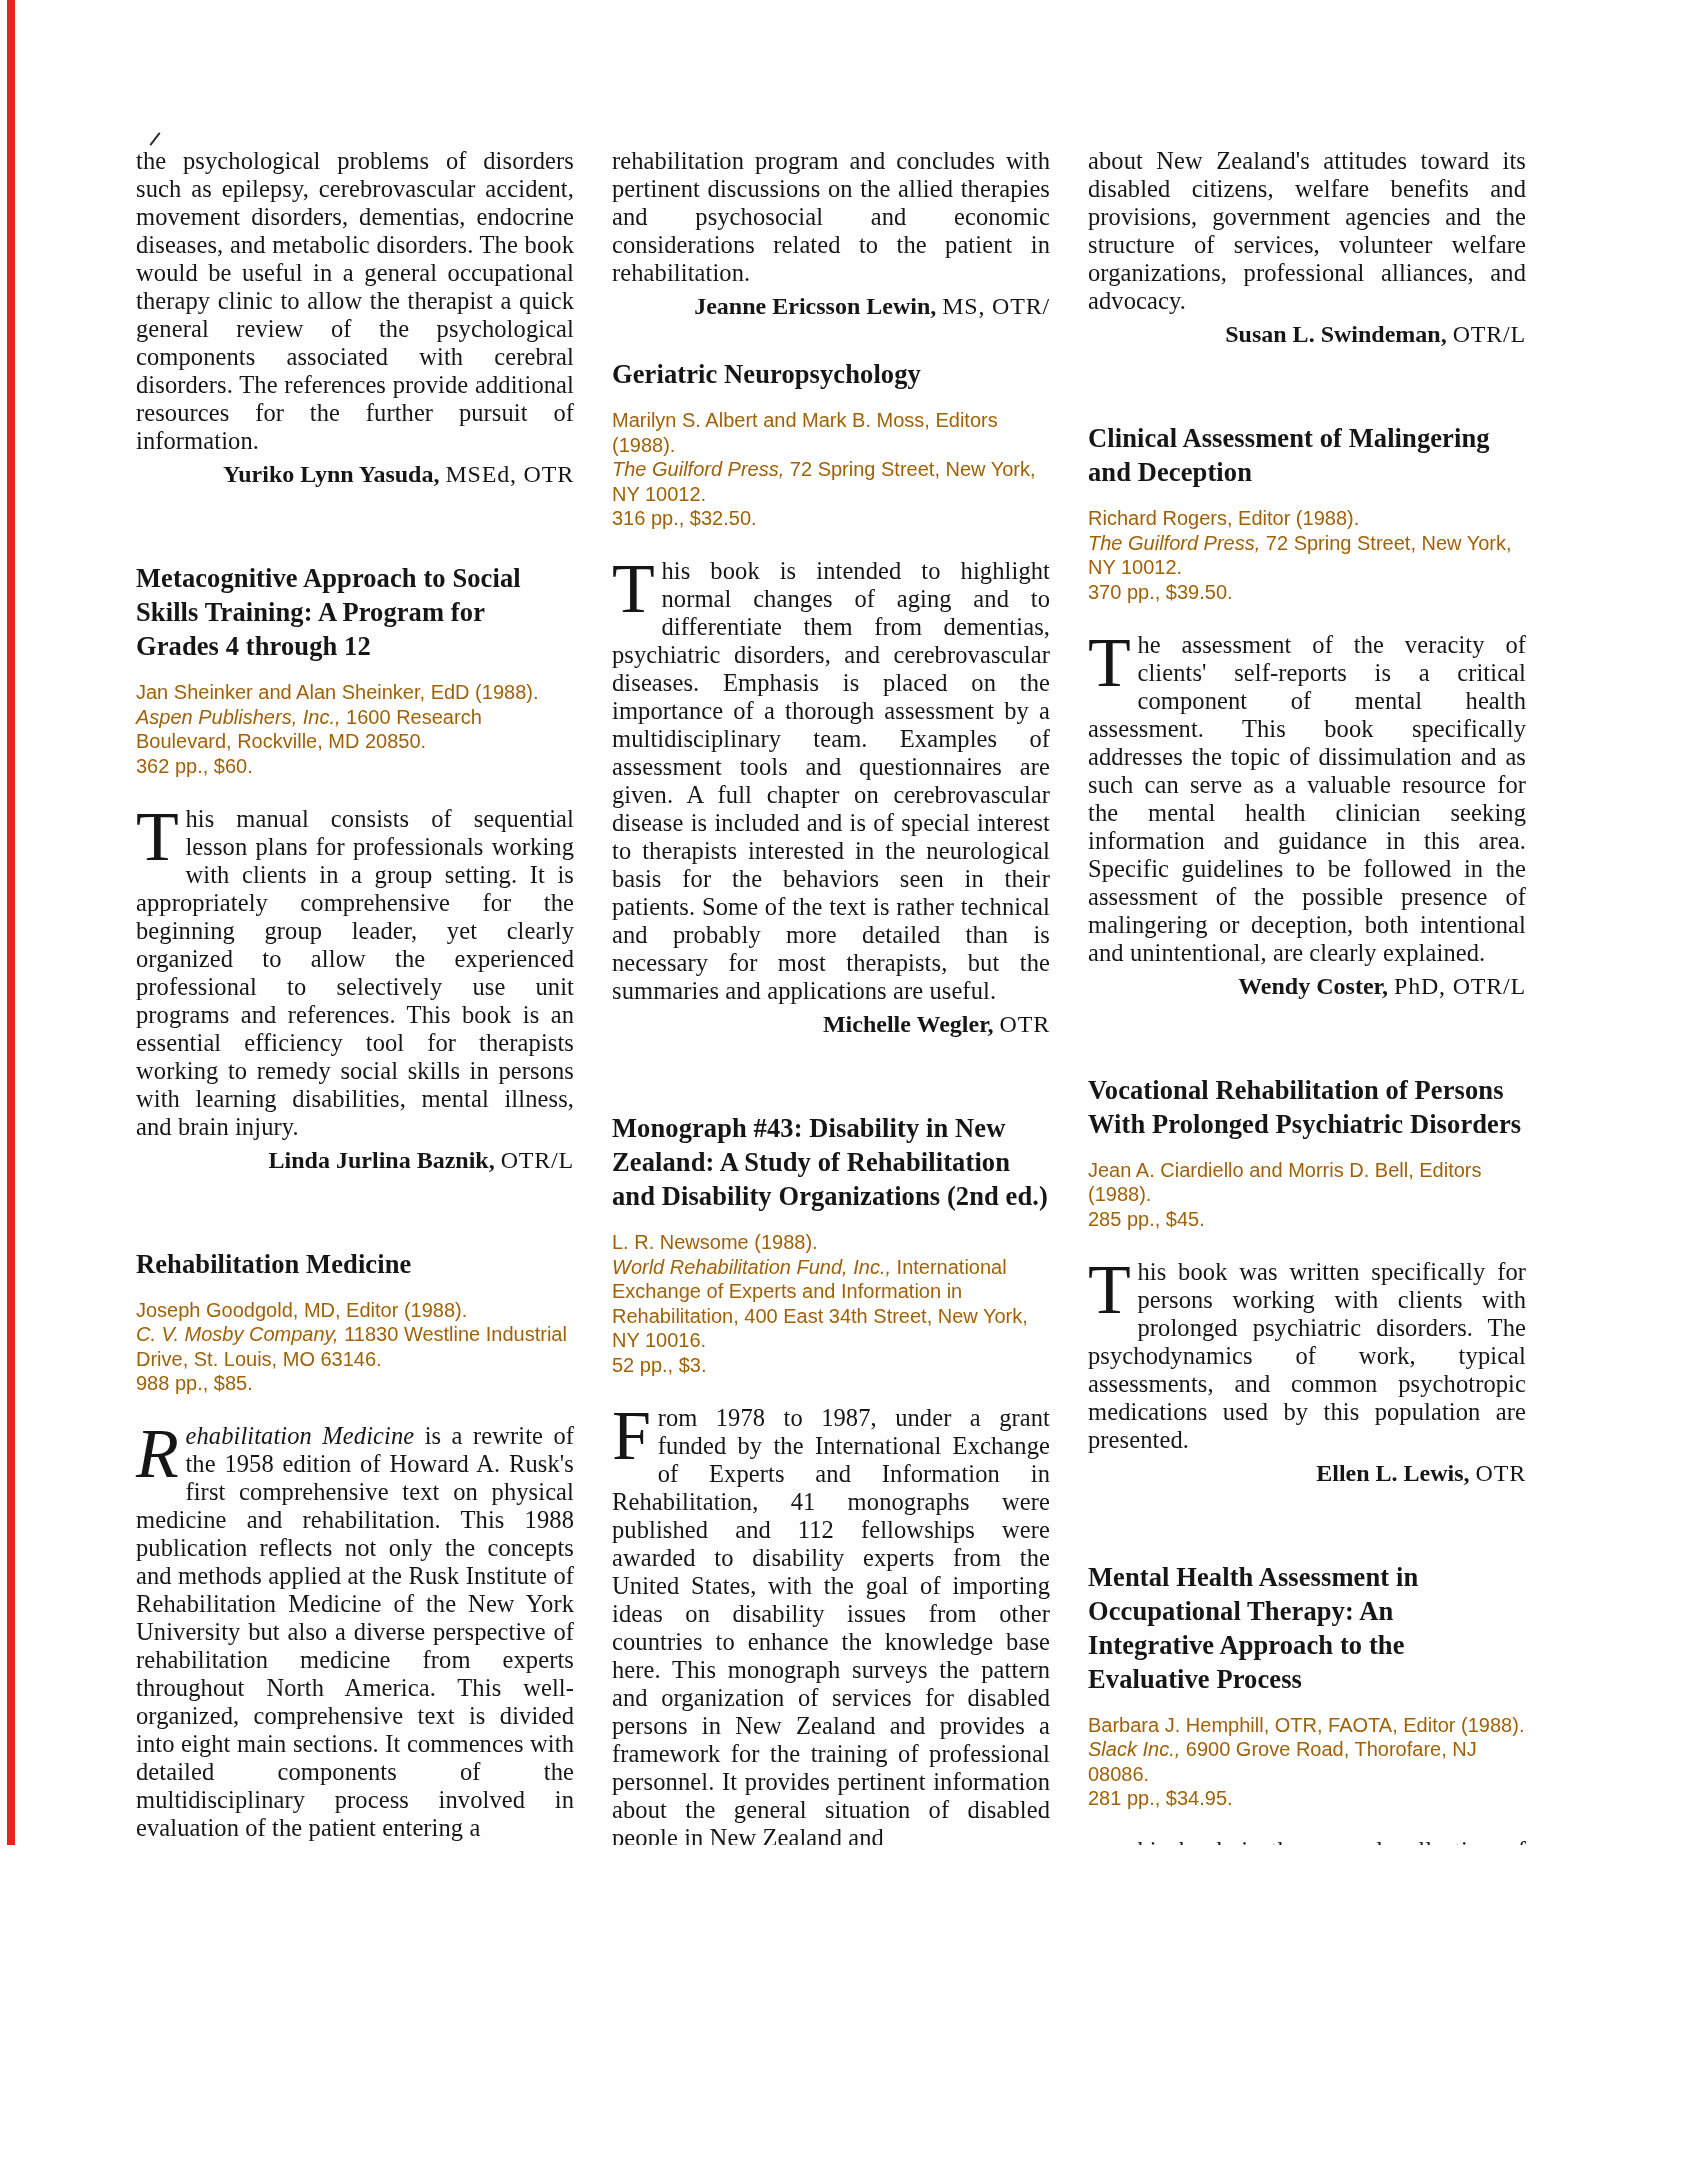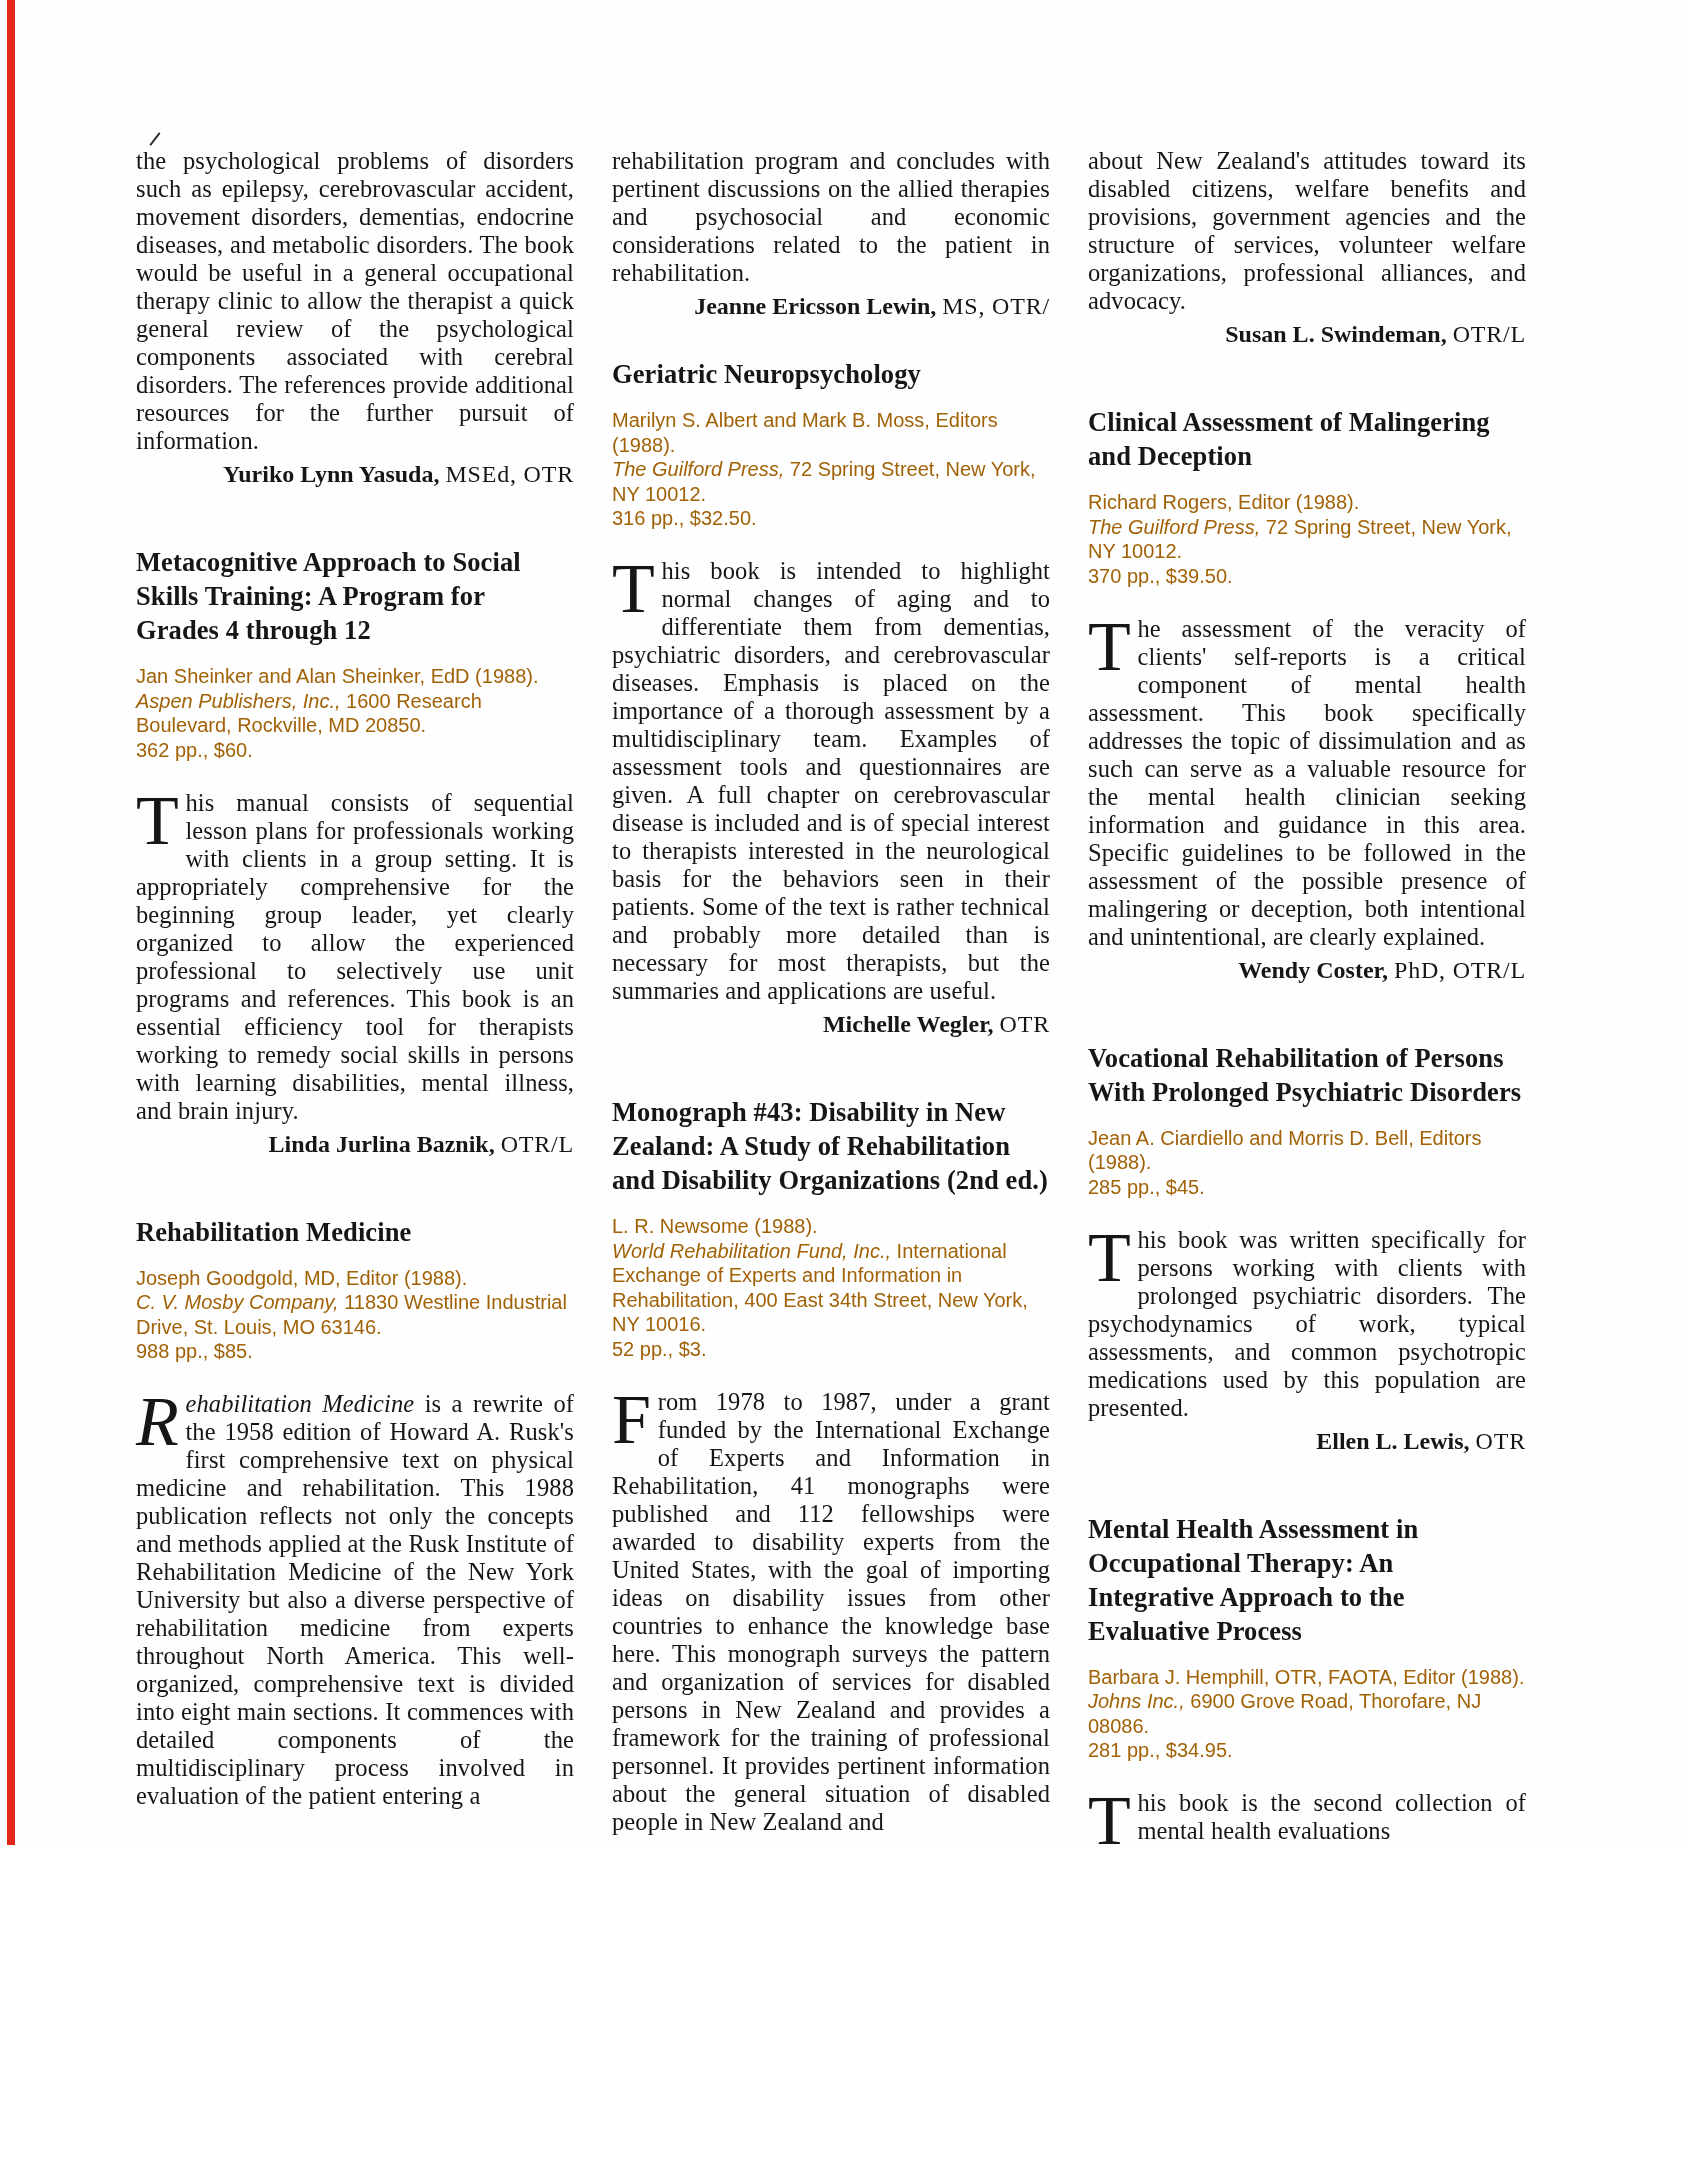--- a/index.html
+++ b/index.html
@@ -10,21 +10,21 @@
   .red-stripe { position:absolute; left:6.6px; top:0; width:8.6px; height:2183px; background:#e3271c; }
   .col { position:absolute; top:147px; width:438px; }
   .col1 { left:136px; } .col2 { left:612px; } .col3 { left:1088px; }
 
   .body-text { font-size:24.5px; line-height:28px; text-align:justify; margin:0; letter-spacing:0.1px; }
   .review { margin-top:26.5px; }
   .byline { text-align:right; font-size:24px; line-height:30px; margin-top:4px; }
   .byline-name { font-weight:600; }
   .cred { font-size:24px; letter-spacing:0.8px; }
   .heading { font-size:26.5px; line-height:34px; font-weight:700; margin:0; letter-spacing:0.1px; }
-  .gap { margin-top:56px; }
+  .gap { margin-top:72px; }
   .gap-sm { margin-top:36px; }
   .pub { font-family:"Liberation Sans", sans-serif; font-size:20px; line-height:24.5px; margin-top:17px; color:#a16207; }
   .it { font-style:italic; }
   .dropcap { float:left; font-size:70px; line-height:56px; padding:4px 6.6px 0 0; }
   .footer-journal { position:absolute; left:136px; top:2076px; font-style:italic; font-size:22.5px; letter-spacing:0.3px; }
   .page-number { position:absolute; left:1472px; top:2063px; font-size:20px; letter-spacing:1.3px; }
   .stray { position:absolute; left:154px; top:131px; width:2px; height:16px; background:#2e2e2e; transform:rotate(38deg); border-radius:1.3px; }
   .smudge-a { position:absolute; left:40px; top:2155px; width:48px; height:3.3px; background:#cfcfcf; transform:rotate(-4deg); }
   .smudge-b { position:absolute; left:52px; top:2163px; width:91px; height:10.6px; background:#dcdcdc; border-radius:5.3px; transform:rotate(-2deg) skewX(-18deg); }
 </style>
@@ -122,21 +122,21 @@
     <p class="body-text review">
       <span class="dropcap">T</span><span>his book was written specifically for persons working with clients with prolonged psychiatric disorders. The psychodynamics of work, typical assessments, and common psychotropic medications used by this population are presented.</span>
     </p>
     <div class="byline">
       <span class="byline-name">Ellen L. Lewis, </span><span class="cred">OTR</span>
     </div>
 
     <h2 class="heading gap">Mental Health Assessment in Occupational Therapy: An Integrative Approach to the Evaluative Process</h2>
     <div class="pub">
       <div>Barbara J. Hemphill, OTR, FAOTA, Editor (1988).</div>
-      <div><span class="it">Johns Inc.,</span><span> 6900 Grove Road, Thorofare, NJ 08086.</span></div>
+      <div><span class="it">Slack Inc.,</span><span> 6900 Grove Road, Thorofare, NJ 08086.</span></div>
       <div>281 pp., $34.95.</div>
     </div>
     <p class="body-text review">
       <span class="dropcap">T</span><span>his book is the second collection of mental health evaluations</span>
     </p>
   </div>
 
   <div class="footer-journal">The American Journal of Occupational Therapy</div>
   <div class="page-number">569</div>
   <div class="smudge-a"></div>

